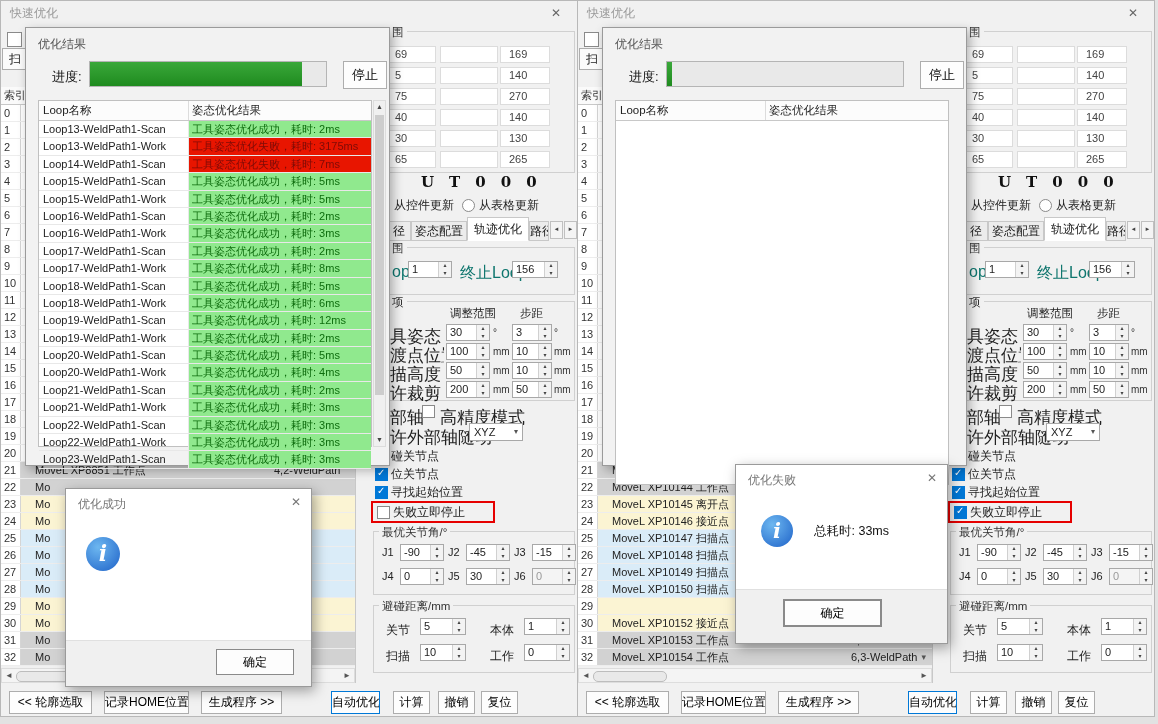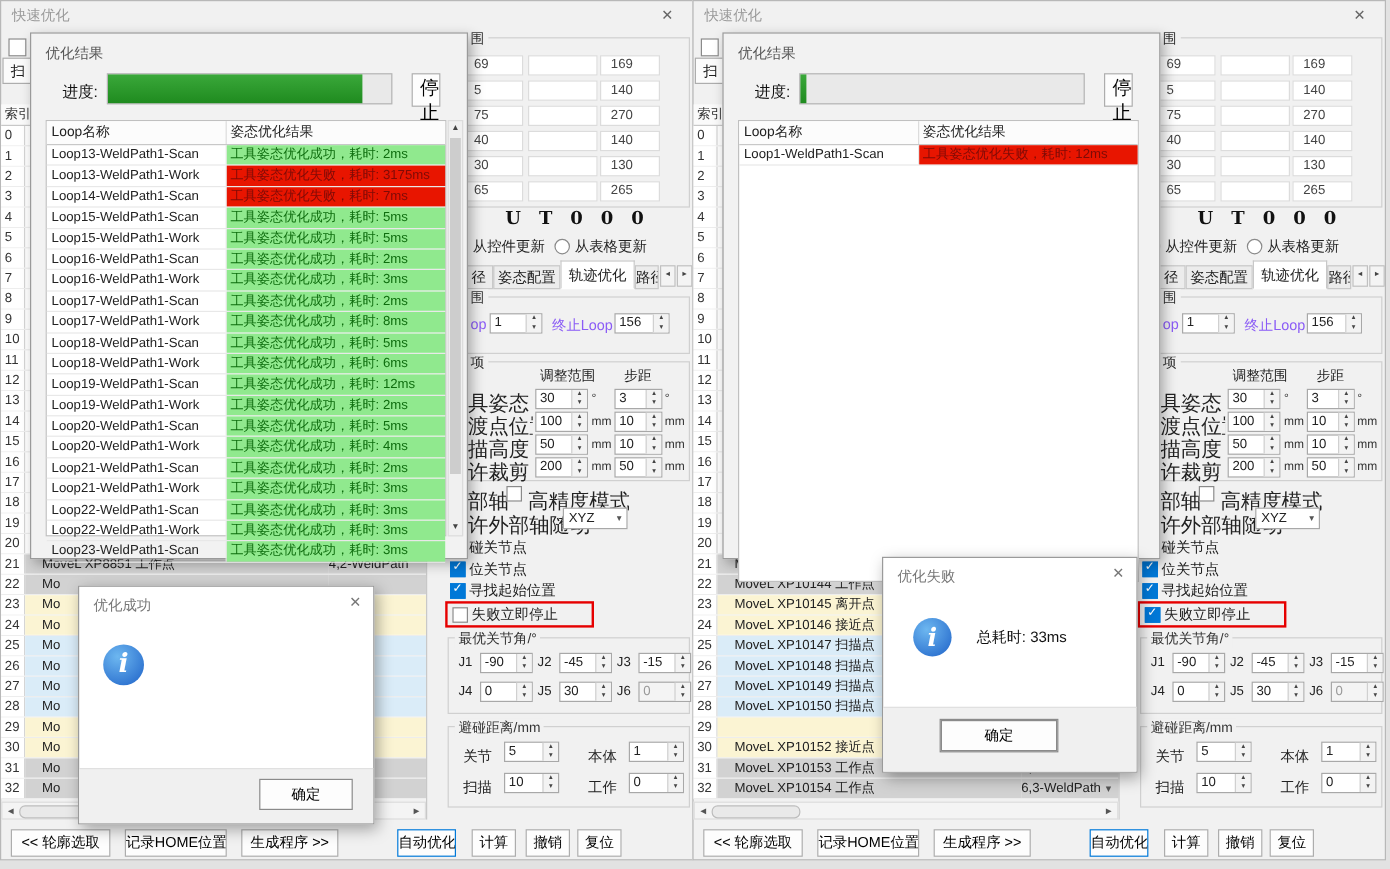--- a/index.html
+++ b/index.html
@@ -45,21 +45,21 @@
        font-weight:bold;font-size:15px;color:#111}
   .radrow{position:absolute;display:flex;align-items:center;font-size:12px;white-space:nowrap}
   .rad{width:11px;height:11px;border:1px solid #8a8a8a;border-radius:50%;background:#fff;display:inline-block;position:relative}
   .rad.checked:after{content:"";position:absolute;left:2px;top:2px;width:5px;height:5px;border-radius:50%;background:#333}
   .tabs{position:absolute;display:flex;align-items:flex-end;height:24px}
   .tab{border:1px solid #c8c8c8;background:#ececec;height:20px;line-height:19px;font-size:12px;text-align:center;
        box-sizing:border-box;overflow:hidden;white-space:nowrap}
   .tab.active{background:#fff;height:24px;line-height:23px;border-bottom-color:#fff}
   .tarrow{width:11px;height:16px;border:1px solid #c0c0c0;background:#f4f4f4;font-size:6px;line-height:15px;
        text-align:center;color:#444;margin-left:1px;margin-bottom:2px}
-  .frag{font-size:12px;color:#8b5cf6;white-space:nowrap}
+  .frag{font-size:16px;color:#0f766e;white-space:nowrap}
   .spin{position:absolute;display:inline-flex;border:1px solid #a8a8a8;background:#fff;height:17px;box-sizing:border-box}
   .spin .v{padding:0 3px;font-size:11px;line-height:15px;flex:1;overflow:hidden;white-space:nowrap}
   .spin .ar{width:12px;border-left:1px solid #d0d0d0;display:flex;flex-direction:column;background:#f3f3f3}
   .spin .ar i{flex:1;font-style:normal;font-size:6px;line-height:7px;text-align:center;color:#444}
   .spin.dis{background:#f4f4f4}
   .spin.dis .v{color:#9a9a9a}
   .olab,.plainlab{position:absolute;font-size:17px;white-space:nowrap;overflow:hidden}
   .ou{position:absolute;font-size:10px;color:#333}
   .cb{width:13px;height:13px;border:1px solid #8a8a8a;background:#fff;display:inline-block;position:relative;box-sizing:border-box}
   .cb.checked{background:#0078d7;border-color:#0078d7}
@@ -72,22 +72,22 @@
   .selbox i{font-style:normal;font-size:8px;color:#555}
   .jitem{position:absolute;font-size:11px}
   .jl{position:absolute;left:0;top:2px}
   
   .dlg{position:absolute;left:24px;top:26px;width:363px;height:437px;background:#f2f2f2;border:1px solid #9a9a9a;
        box-shadow:3px 4px 10px rgba(0,0,0,.3);z-index:10}
   .dlg-title{position:absolute;left:12px;top:8px;font-size:12px;color:#555}
   .plabel{position:absolute;left:26px;top:40px;font-size:13px;color:#111}
   .pbar{position:absolute;left:63px;top:33px;width:238px;height:26px;background:#e9e9e9;border:1px solid #b5b5b5;box-sizing:border-box}
   .pfill{height:100%;background:linear-gradient(#3aa83a,#1f8b1f)}
-  .stopbtn{position:absolute;left:317px;top:33px;width:24px;height:28px;background:#fdfdfd;border:1px solid #adadad;
-       font-size:16px;font-family:inherit}
+  .stopbtn{position:absolute;left:317px;top:33px;width:44px;height:28px;background:#fdfdfd;border:1px solid #adadad;
+       font-size:13px;font-family:inherit}
   .dtable{position:absolute;left:12px;top:72px;width:334px;background:#fff;border:1px solid #c0c0c0;box-sizing:border-box}
   .dthead{display:flex;height:19px;border-bottom:1px solid #c8c8c8;font-size:11.5px;line-height:18px;background:#fcfcfc}
   .dthead .c1{width:150px;min-width:150px;padding-left:4px;border-right:1px solid #dcdcdc;box-sizing:border-box}
   .dthead .c2{flex:1;padding-left:3px}
   .dtrow{display:flex;height:16.4px;border-bottom:1px solid #e8e8e8;font-size:11px;line-height:16px;white-space:nowrap}
   .dtrow .c1{width:150px;min-width:150px;padding-left:4px;border-right:1px solid #e8e8e8;box-sizing:border-box;overflow:hidden}
   .dtrow .c2{flex:1;padding-left:3px;overflow:hidden}
   .c2.ok{background:#90e98e;color:#0e6d0e}
   .c2.fail{background:#e81500;color:#7e0b06}
   .vscroll{position:absolute;left:347px;top:72px;width:13px;height:347px;background:#f0f0f0;border:1px solid #dcdcdc;box-sizing:border-box}
@@ -1398,27 +1398,20 @@
     <div class="plabel">进度:</div>
     <div class="pbar">
       <div class="pfill" style="width: 2%;"></div>
     </div>
     <button class="stopbtn">停止</button>
     <div class="dtable" style="height:385px">
       <div class="dthead">
         <span class="c1">Loop名称</span>
         <span class="c2">姿态优化结果</span>
       </div>
-      <div>
-
-      <div class="dtrow">
-          <span class="c1">Loop1-WeldPath1-Scan</span>
-          <span class="c2 fail">工具姿态优化失败，耗时: 12ms</span>
-        </div>
-        </div>
     </div>
   </div>
 
   <div class="msg" style="left:157px;top:463px;width:211px;height:178px">
     <div class="msg-title">优化失败</div>
     <div class="msg-close">✕</div>
     <div class="info-ic" style="left:25px;top:50px;width:32px;height:32px;font-size:21px;line-height:31px">i</div>
     <div class="msg-lines" style="left:78px;top:60px;font-size:12.5px">总耗时: 33ms</div>
     <div class="msg-foot" style="height:53px"></div>
     <button class="okbtn def" style="left:48px;top:135px;width:97px;height:26px">确定</button>

